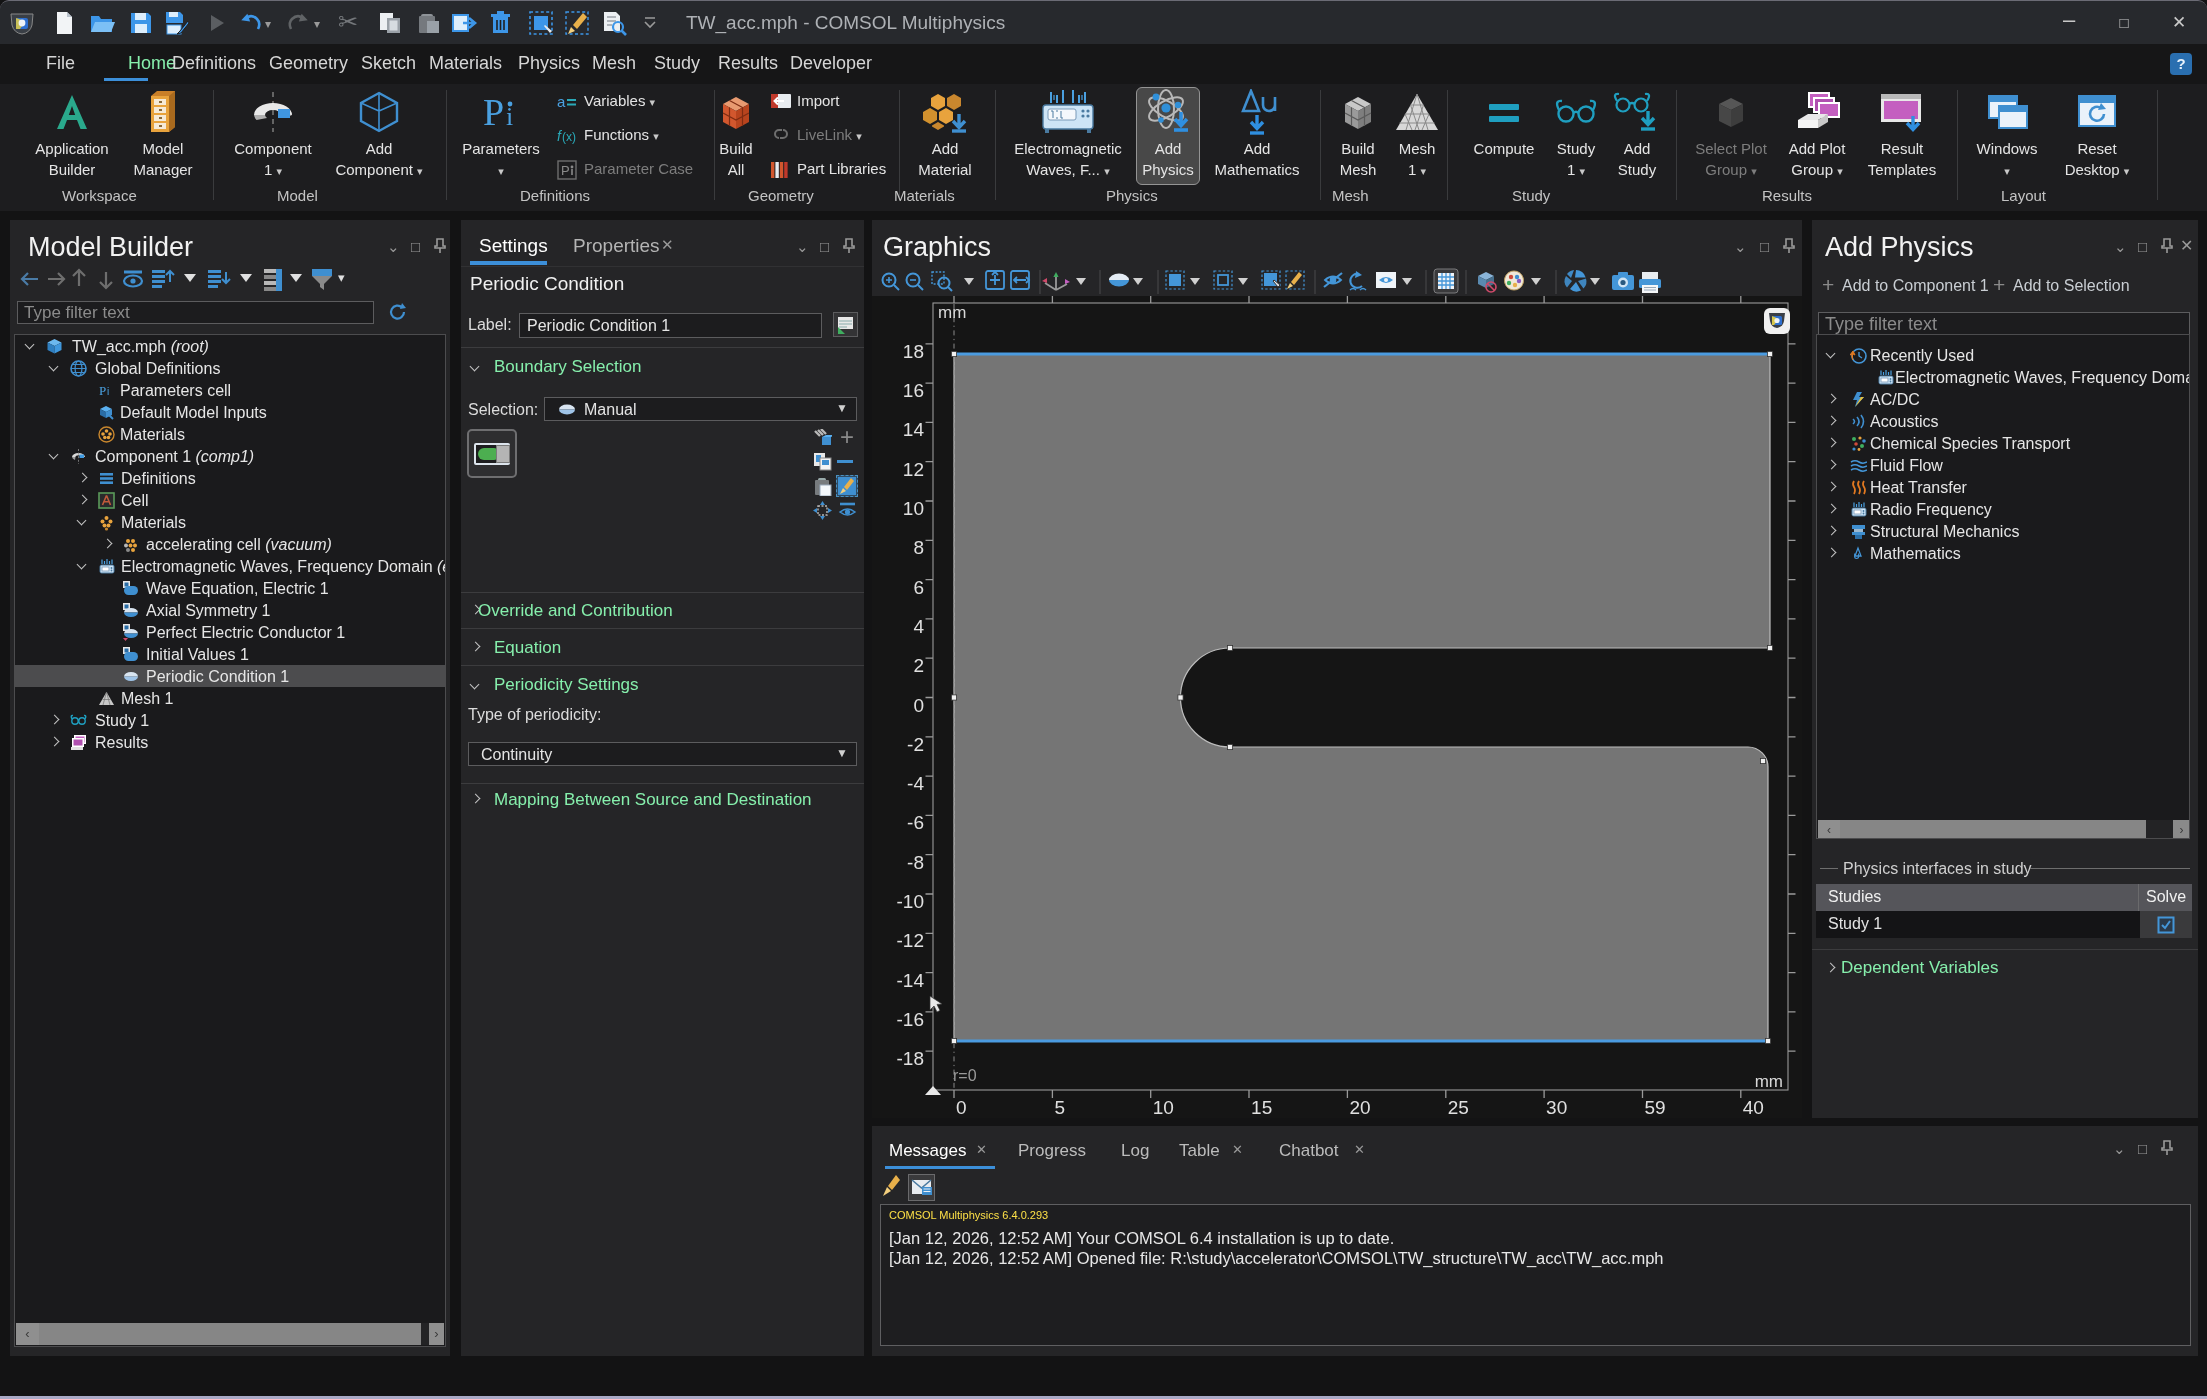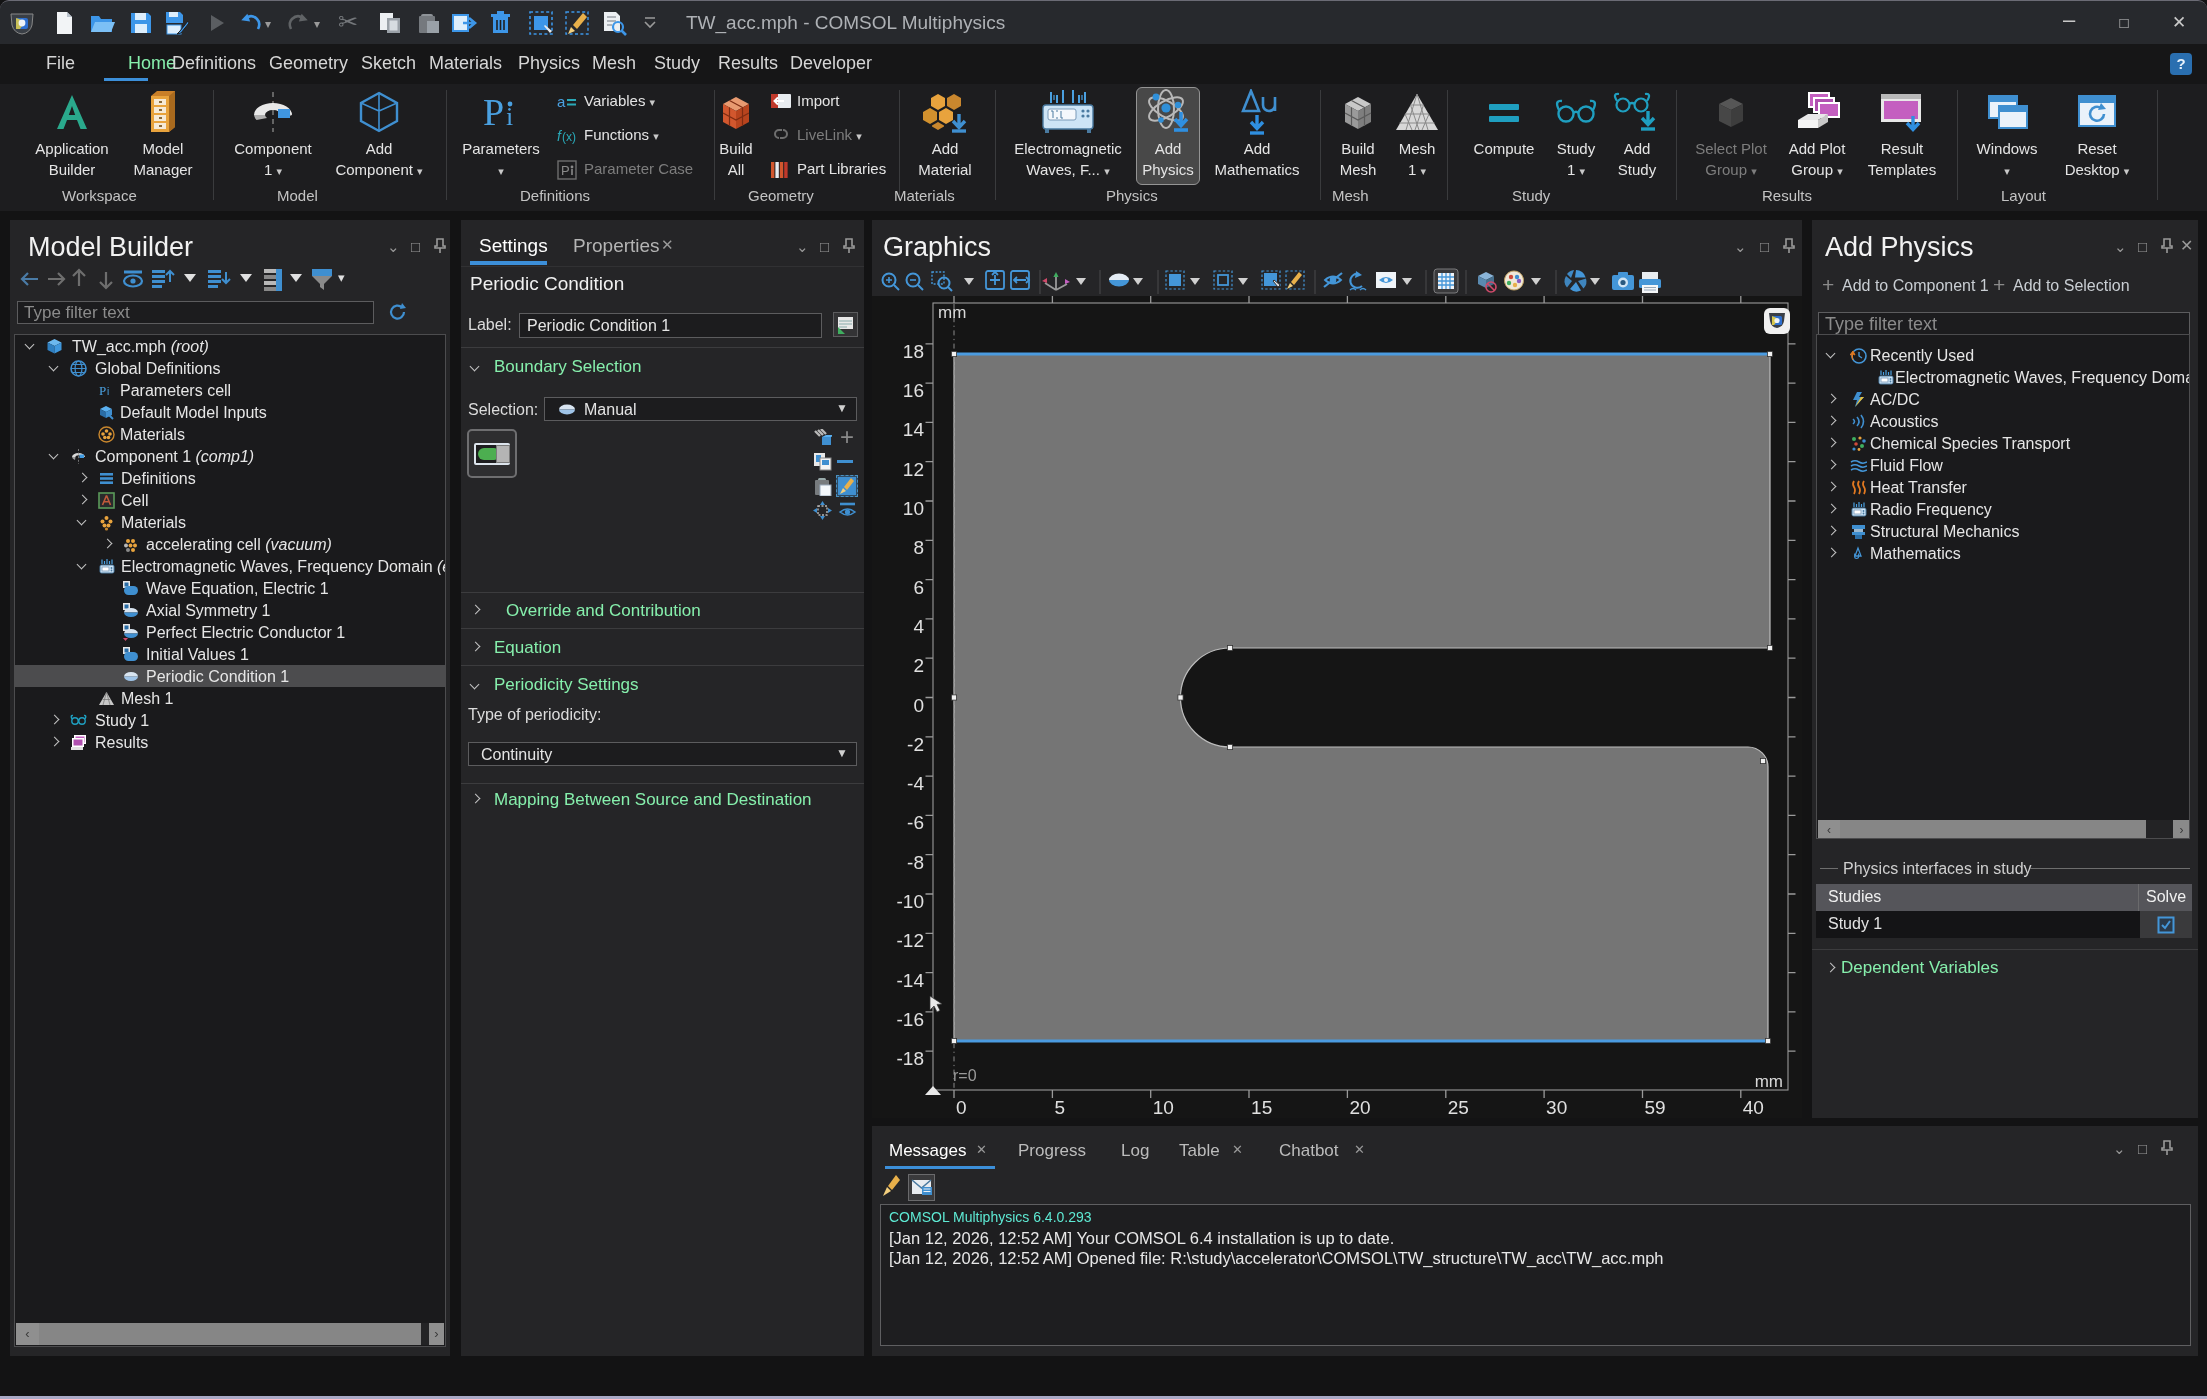--- a/index.html
+++ b/index.html
@@ -803,21 +803,21 @@
         <rect x="5" y="5" width="9" height="9" fill="none" stroke="#b8b8b8" stroke-width="1.4" stroke-dasharray="2 1.5"></rect>
         <path d="M9.5 0 L12 4 H7 Z M9.5 19 L7 15 H12 Z M0 9.5 L4 7 V12 Z M19 9.5 L15 7 V12 Z" fill="#3f8fd0"></path>
       </svg>
     <svg class="abs" style="left:380px;top:290px" width="19" height="17" viewBox="0 0 19 17">
         <path d="M2 2 H17" stroke="#3f8fd0" stroke-width="2.6"></path>
         <path d="M2 10 Q9.5 4 17 10 Q9.5 16 2 10 Z" fill="none" stroke="#3f8fd0" stroke-width="1.6"></path>
         <circle cx="9.5" cy="10" r="2.6" fill="#3f8fd0"></circle>
       </svg>
     <div class="sep" style="top:380px"></div>
     <div class="abs cr" style="left:14px;top:394px"></div>
-    <div class="sechead" style="left:48px;top:389px">Override and Contribution</div>
+    <div class="sechead" style="left:20px;top:389px">Override and Contribution</div>
     <div class="sep" style="top:416px"></div>
     <div class="abs cr" style="left:14px;top:431px"></div>
     <div class="sechead" style="left:36px;top:426px">Equation</div>
     <div class="sep" style="top:453px"></div>
     <div class="abs cv" style="left:13px;top:469px"></div>
     <div class="sechead" style="left:36px;top:463px">Periodicity Settings</div>
     <div class="abs" style="left:10px;top:494px;font-size:16px;color:#dcdcdc">Type of periodicity:</div>
     <div class="combo" style="left:10px;top:530px;width:389px;height:24px">
       <span class="abs" style="left:12px;top:1px;line-height:22px">Continuity</span>
       <span class="arr">▼</span>
@@ -1197,21 +1197,21 @@
       </svg>
     <div class="abs" style="left:38px;top:48px;width:27px;height:27px;background:#3a3a3c;border:1px solid #6a6a6c">
       <svg width="25" height="25" viewBox="0 0 25 25">
           <rect x="3" y="5" width="19" height="14" fill="#e8ecf0"></rect>
           <path d="M3 5 L12.5 13 L22 5" stroke="#4a7aa0" stroke-width="1.6" fill="none"></path>
           <rect x="13" y="12" width="10" height="8" fill="#3f8fd0"></rect>
           <path d="M14.5 14 h7 M14.5 16.5 h7" stroke="#e8f0f8" stroke-width="1.2"></path>
         </svg>
     </div>
     <div class="abs" style="left:10px;top:78px;width:1311px;height:142px;background:#1e1e20;border:1px solid #5f5f61">
-      <div class="abs" style="left:8px;top:4px;font-size:14px;color:#5eead4">COMSOL Multiphysics 6.4.0.293</div>
+      <div class="abs" style="left:8px;top:4px;font-size:11px;color:#fde047">COMSOL Multiphysics 6.4.0.293</div>
       <div class="abs" style="left:8px;top:24px;font-size:16.5px;color:#e8e8e8">[Jan 12, 2026, 12:52 AM] Your COMSOL 6.4 installation is up to date.</div>
       <div class="abs" style="left:8px;top:44px;font-size:16.5px;color:#e8e8e8">[Jan 12, 2026, 12:52 AM] Opened file: R:\study\accelerator\COMSOL\TW_structure\TW_acc\TW_acc.mph</div>
     </div>
   </div>
   <div class="abs" style="left:0;top:211px;width:2207px;height:9px;background:#131314"></div>
   <div class="abs" style="left:0;top:211px;width:10px;height:1188px;background:#131314"></div>
   <div class="abs" style="left:450px;top:211px;width:11px;height:1145px;background:#131314"></div>
   <div class="abs" style="left:864px;top:211px;width:8px;height:1188px;background:#131314"></div>
   <div class="abs" style="left:1802px;top:211px;width:10px;height:907px;background:#131314"></div>
   <div id="winbottom"></div>

